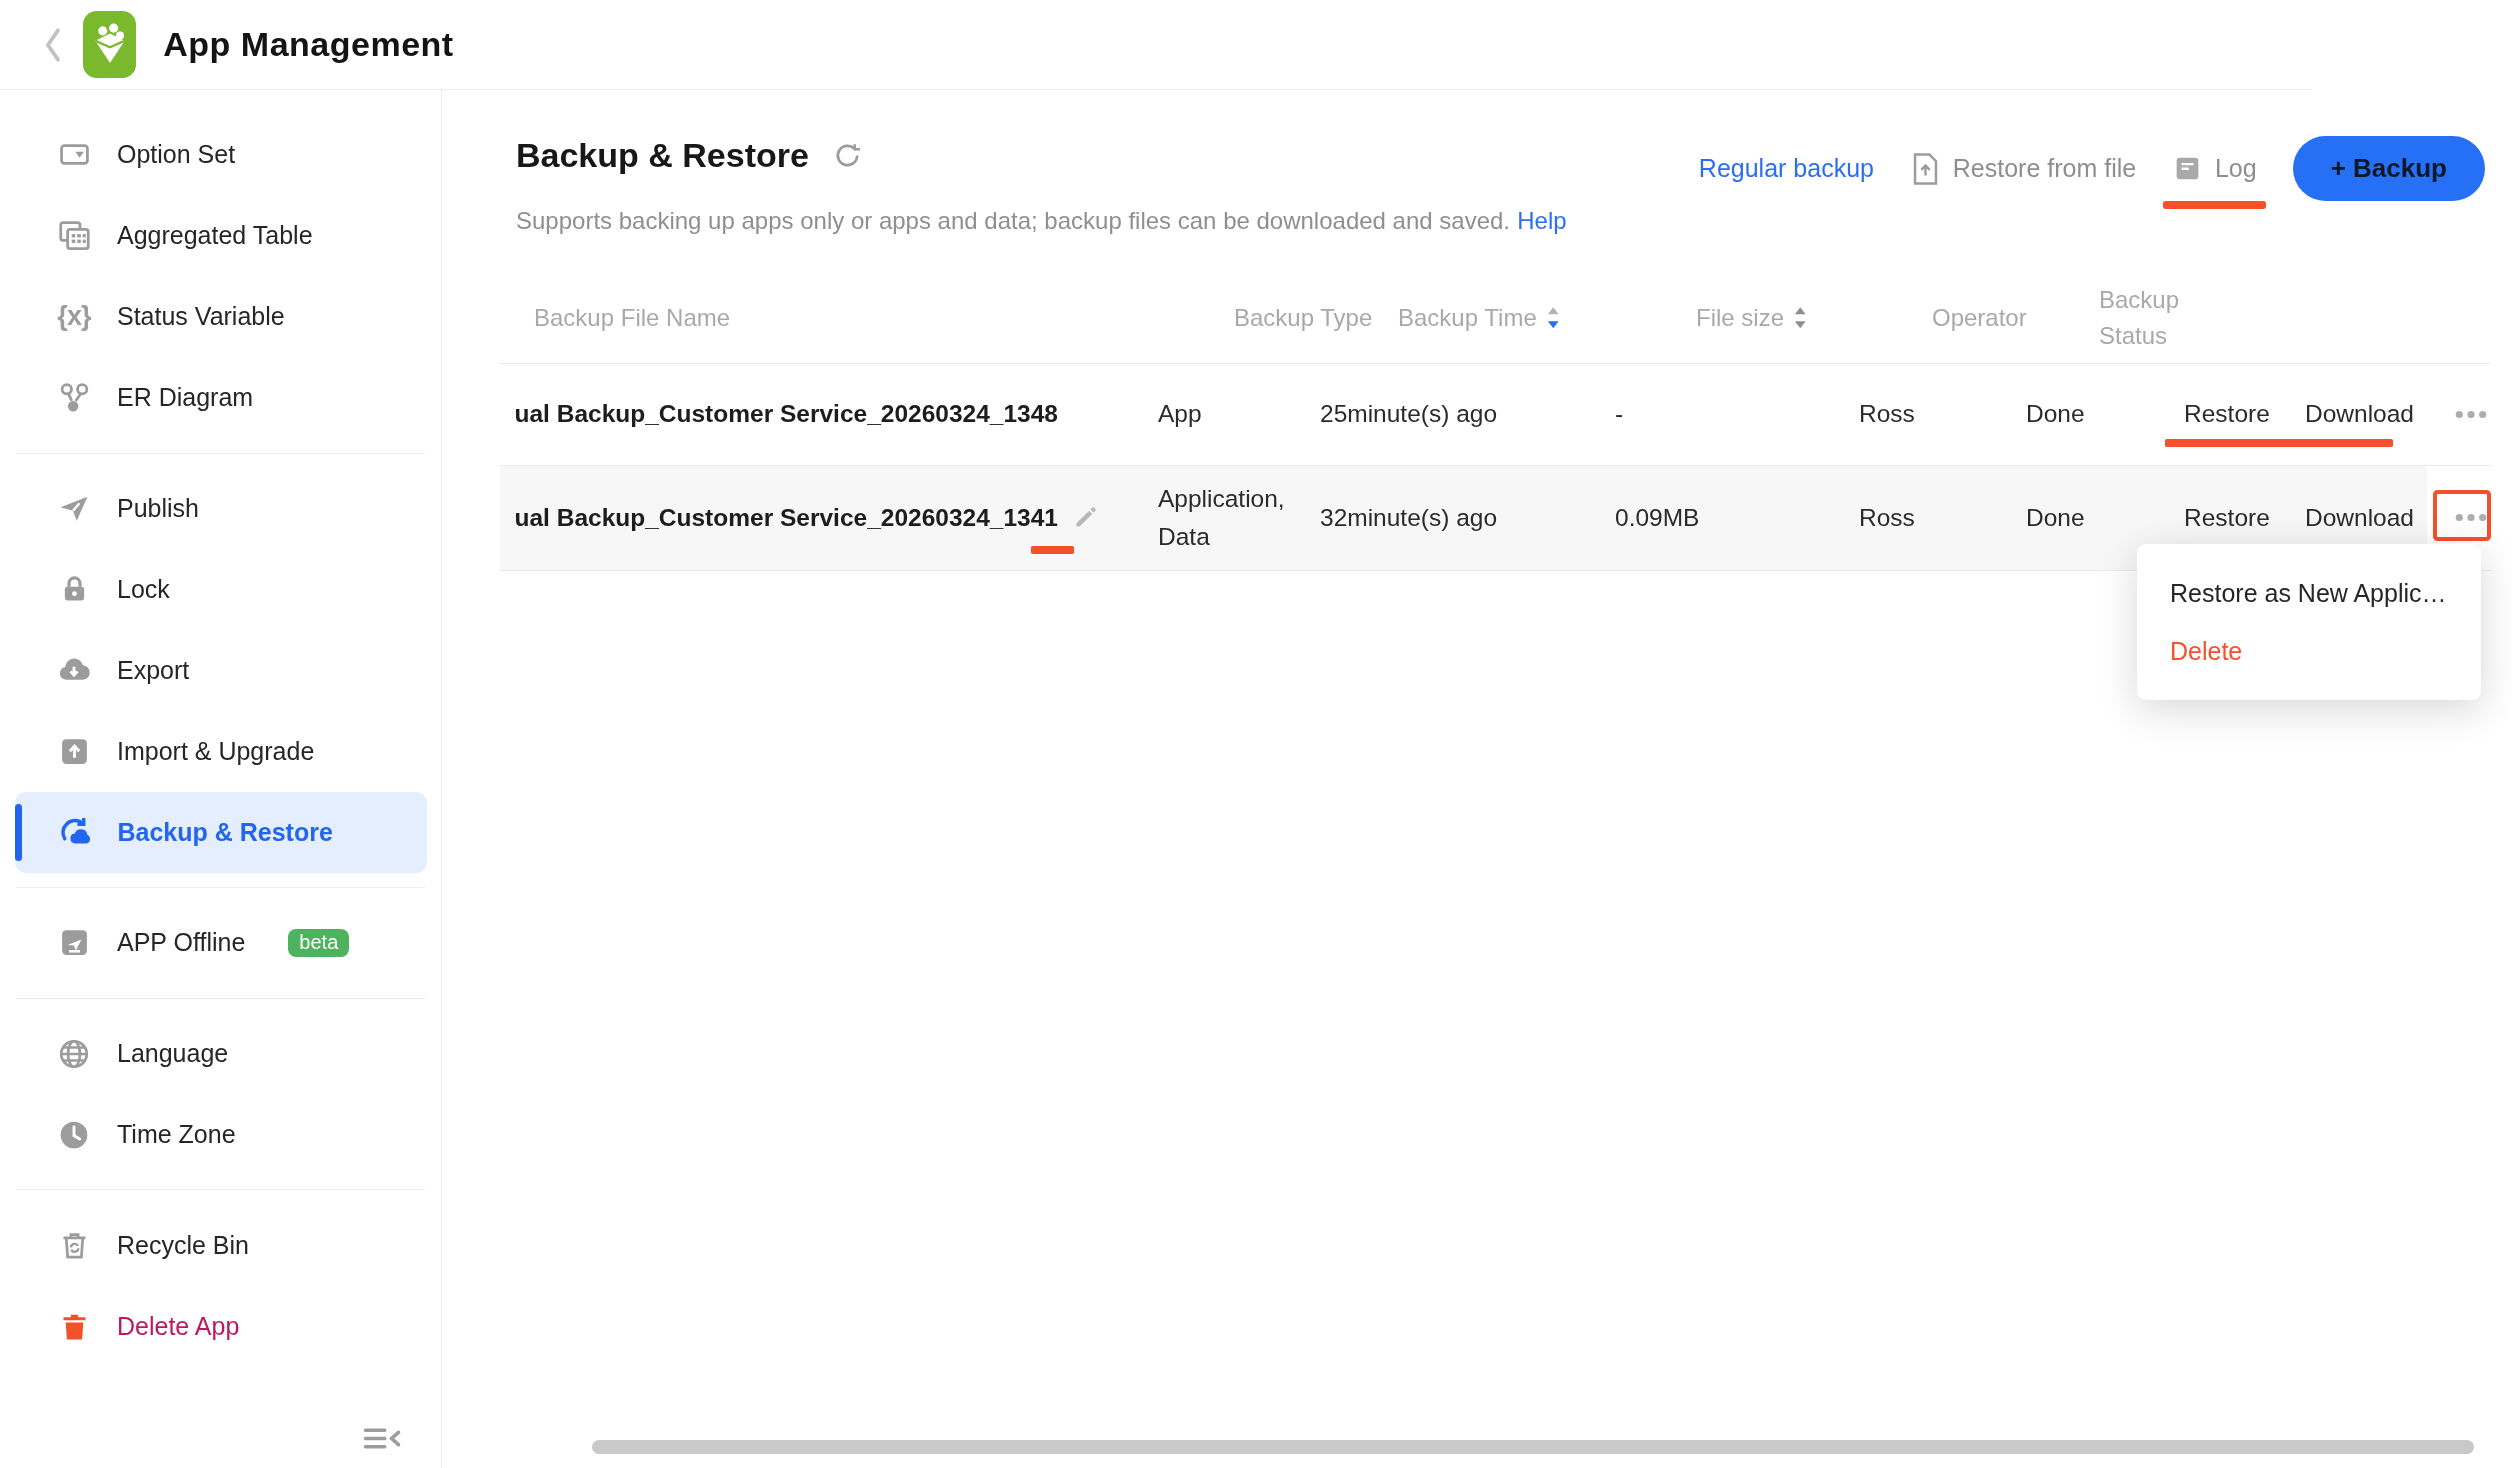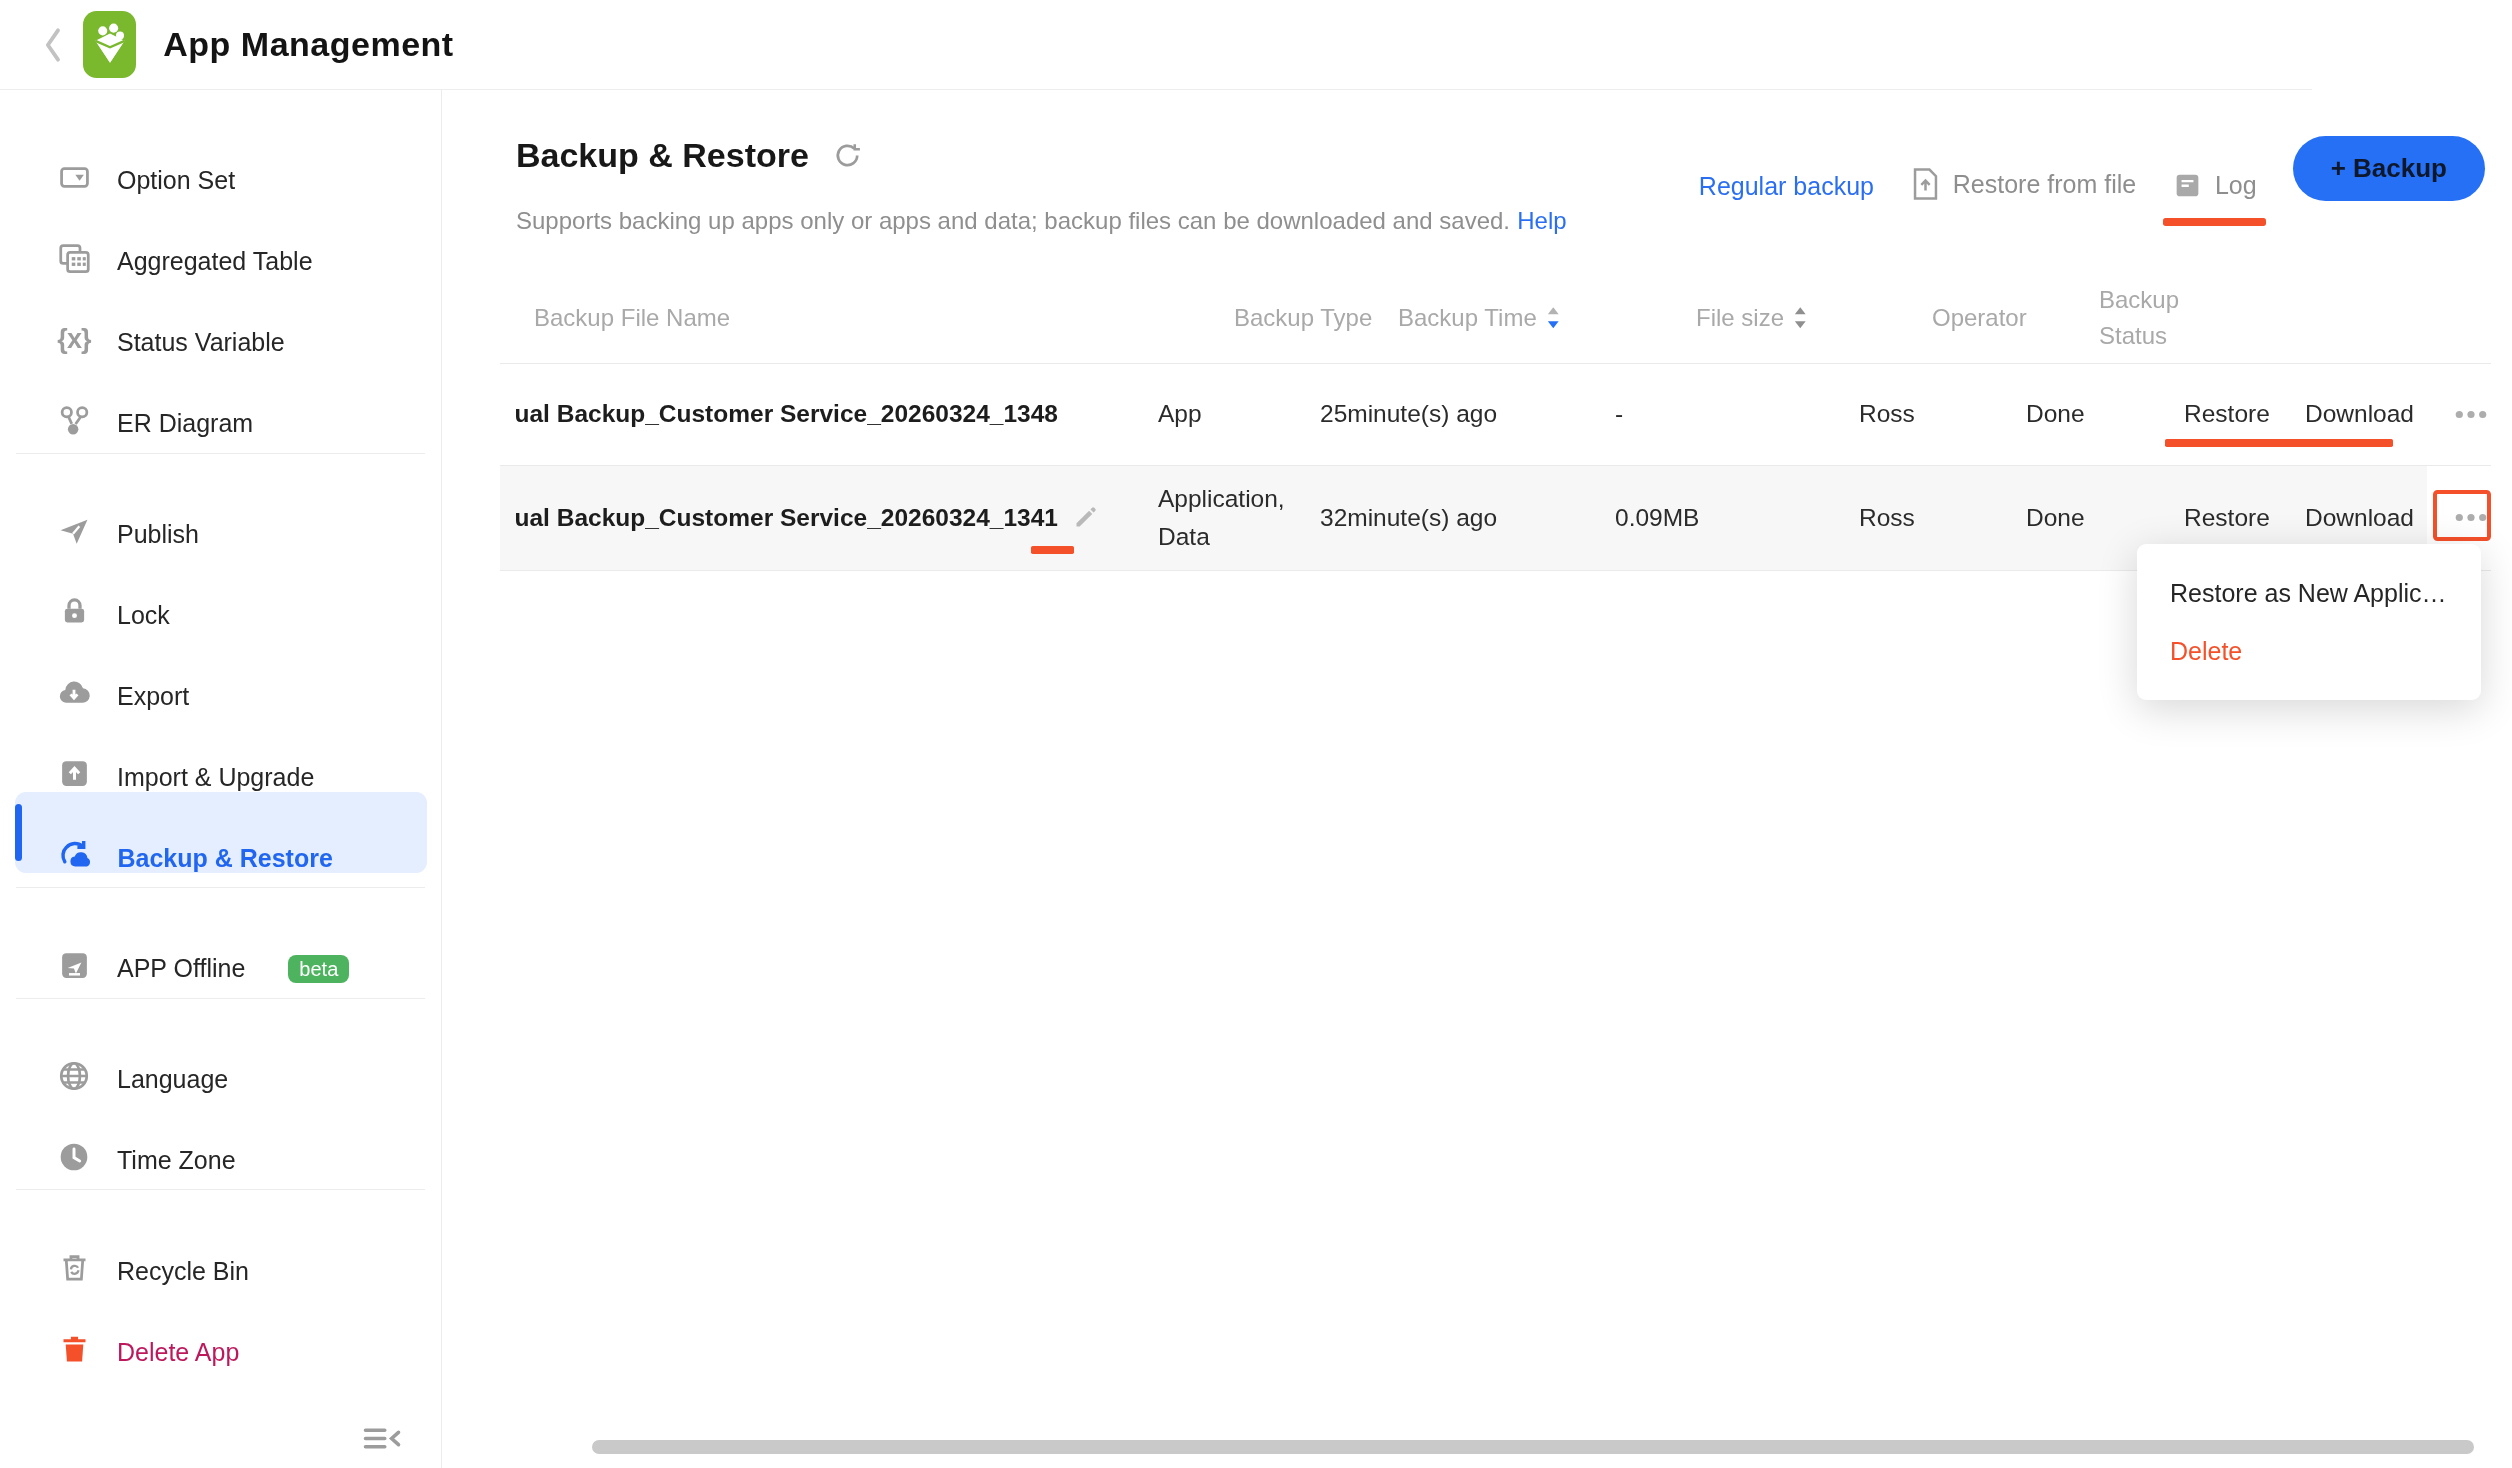--- a/index.html
+++ b/index.html
@@ -12,40 +12,40 @@
   .topbar{position:absolute;left:0;top:0;width:2312px;height:89px;background:#fff;
     border-bottom:0.9px solid #ededed;display:flex;align-items:center;z-index:5;}
   .back{margin-left:40px;display:flex;align-items:center;cursor:pointer;}
   .applogo{width:53px;height:67px;border-radius:13.6px;background:#7AB82E;margin-left:16.3px;
     display:flex;align-items:center;justify-content:center;}
   .apptitle{font-size:34px;font-weight:700;color:#141414;margin-left:27px;letter-spacing:0.5px;}
   
   .sidebar{position:absolute;left:0;top:89px;bottom:0;width:442px;background:#fff;
     border-right:0.9px solid #ececec;padding-top:18px;box-sizing:border-box;}
   .sgroup{padding:7.2px 0;}
-  .side-item{height:81px;display:flex;align-items:flex-end;padding-left:56px;gap:25px;
+  .side-item{height:81px;display:flex;align-items:center;padding-left:56px;gap:25px;
     font-size:25px;color:#262626;position:relative;cursor:pointer;box-sizing:border-box;}
   .si-icon{width:36px;height:36px;display:flex;align-items:center;justify-content:center;flex:none;}
   .side-item.selected{margin:0 14.5px;padding-left:42px;background:#E4EEFE;border-radius:11px;
     color:#2166F0;font-weight:700;}
   .side-item.selected::before{content:"";position:absolute;left:0;top:11.8px;bottom:11.8px;width:7.2px;
     border-radius:4.5px;background:#2166F0;}
   .side-item.danger{color:#be185d;}
   .divider{height:0.9px;background:#ececec;margin:7.2px 16.3px;}
   .beta{background:#4EB35F;color:#fff;font-size:20px;border-radius:8px;padding:2.7px 11px;
     margin-left:18px;font-weight:400;}
   .gv-glyph{font-size:27px;color:#9C9C9C;font-weight:700;letter-spacing:-0.9px;}
   .collapse{position:absolute;right:38px;bottom:14.5px;cursor:pointer;}
   
   .content{position:absolute;left:443px;top:89px;right:0;bottom:0;background:#fff;}
   .page-title{position:absolute;left:73px;top:47px;display:flex;align-items:center;gap:23.5px;}
   .page-title h1{margin:0;font-size:34px;font-weight:700;color:#181818;}
   .subtitle{position:absolute;left:73px;top:118px;font-size:24px;color:#8F8F8F;}
   .help{color:#2A6FF2;cursor:pointer;margin-left:7.2px;}
-  .toolbar{position:absolute;top:47px;right:27px;display:flex;align-items:flex-end;gap:36px;}
+  .toolbar{position:absolute;top:47px;right:27px;display:flex;align-items:center;gap:36px;}
   .tb-link{color:#2A6FF2;font-size:25px;cursor:pointer;}
   .tb-item{color:#8E8E8E;font-size:25px;display:flex;align-items:center;gap:11.8px;cursor:pointer;}
   .tb-log{position:relative;}
   .tb-log::after{content:"";position:absolute;left:-9px;right:-9px;bottom:-24.5px;height:7.2px;
     background:#F4502A;border-radius:2.7px;}
   .backup-btn{background:#2570F5;color:#0f172a;font-weight:700;font-size:26px;height:65px;
     padding:0 38px;border-radius:34px;display:flex;align-items:center;border:none;cursor:pointer;}
   
   .table{position:absolute;left:57px;top:183px;width:1991px;height:308px;}
   .t-sep{position:absolute;left:0;right:0;height:0.9px;background:#EAEAEA;}

